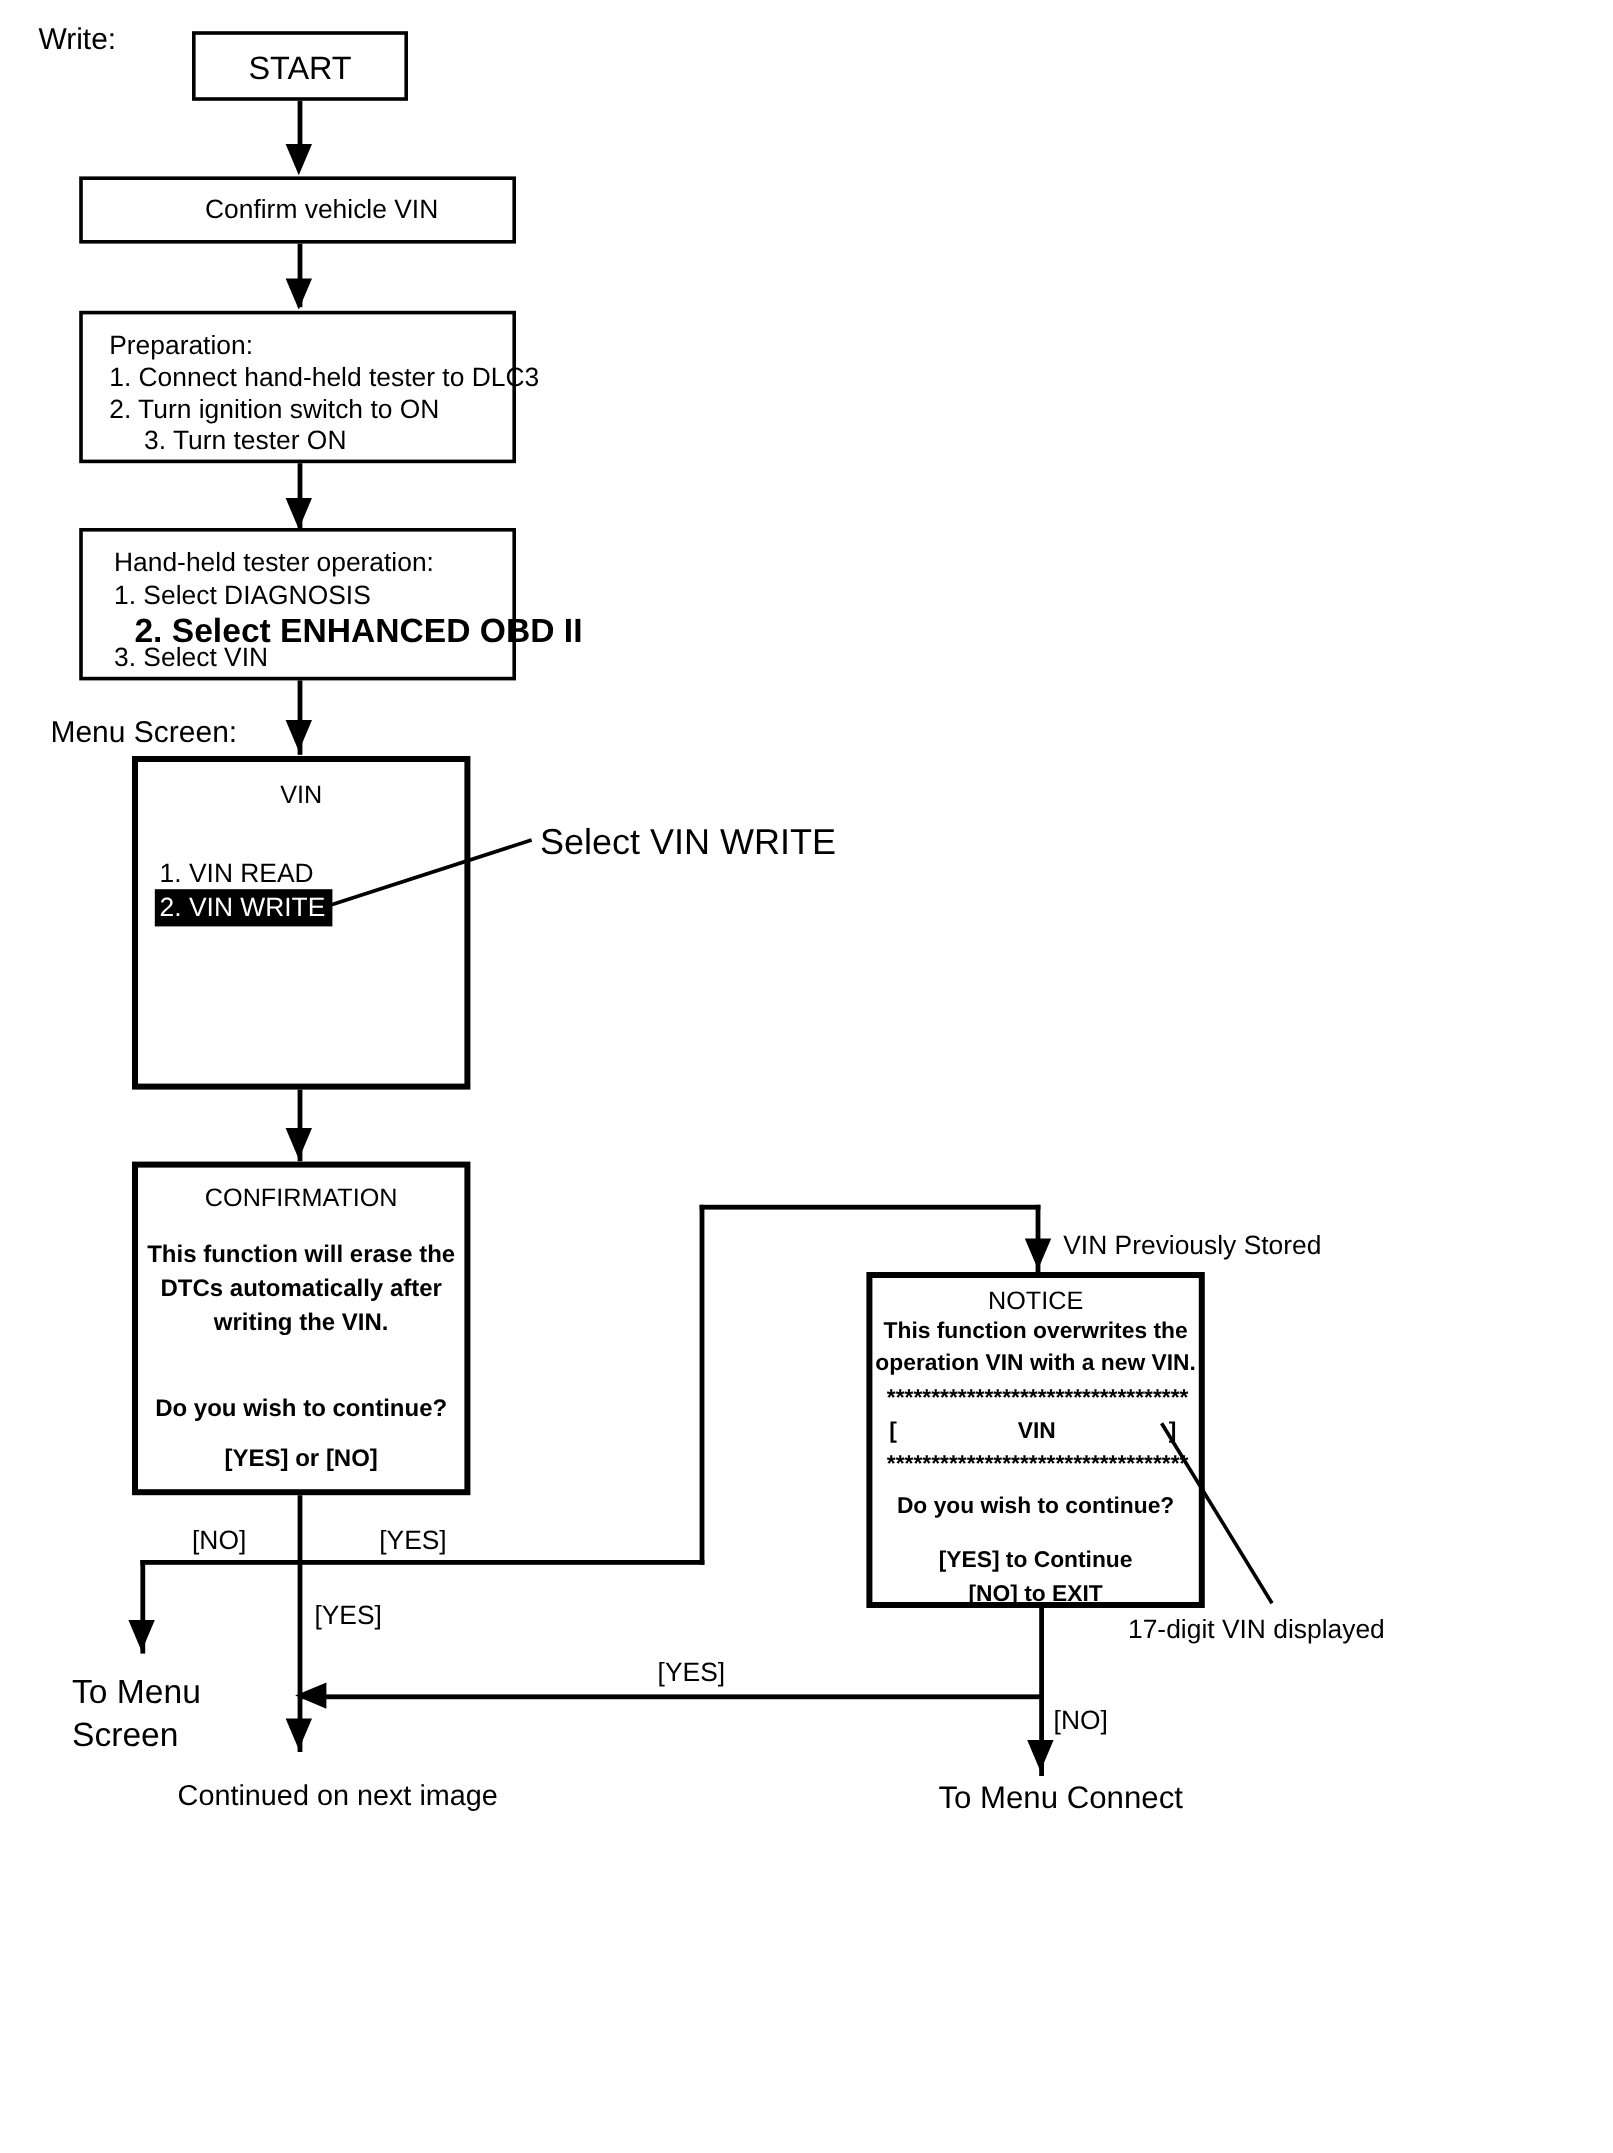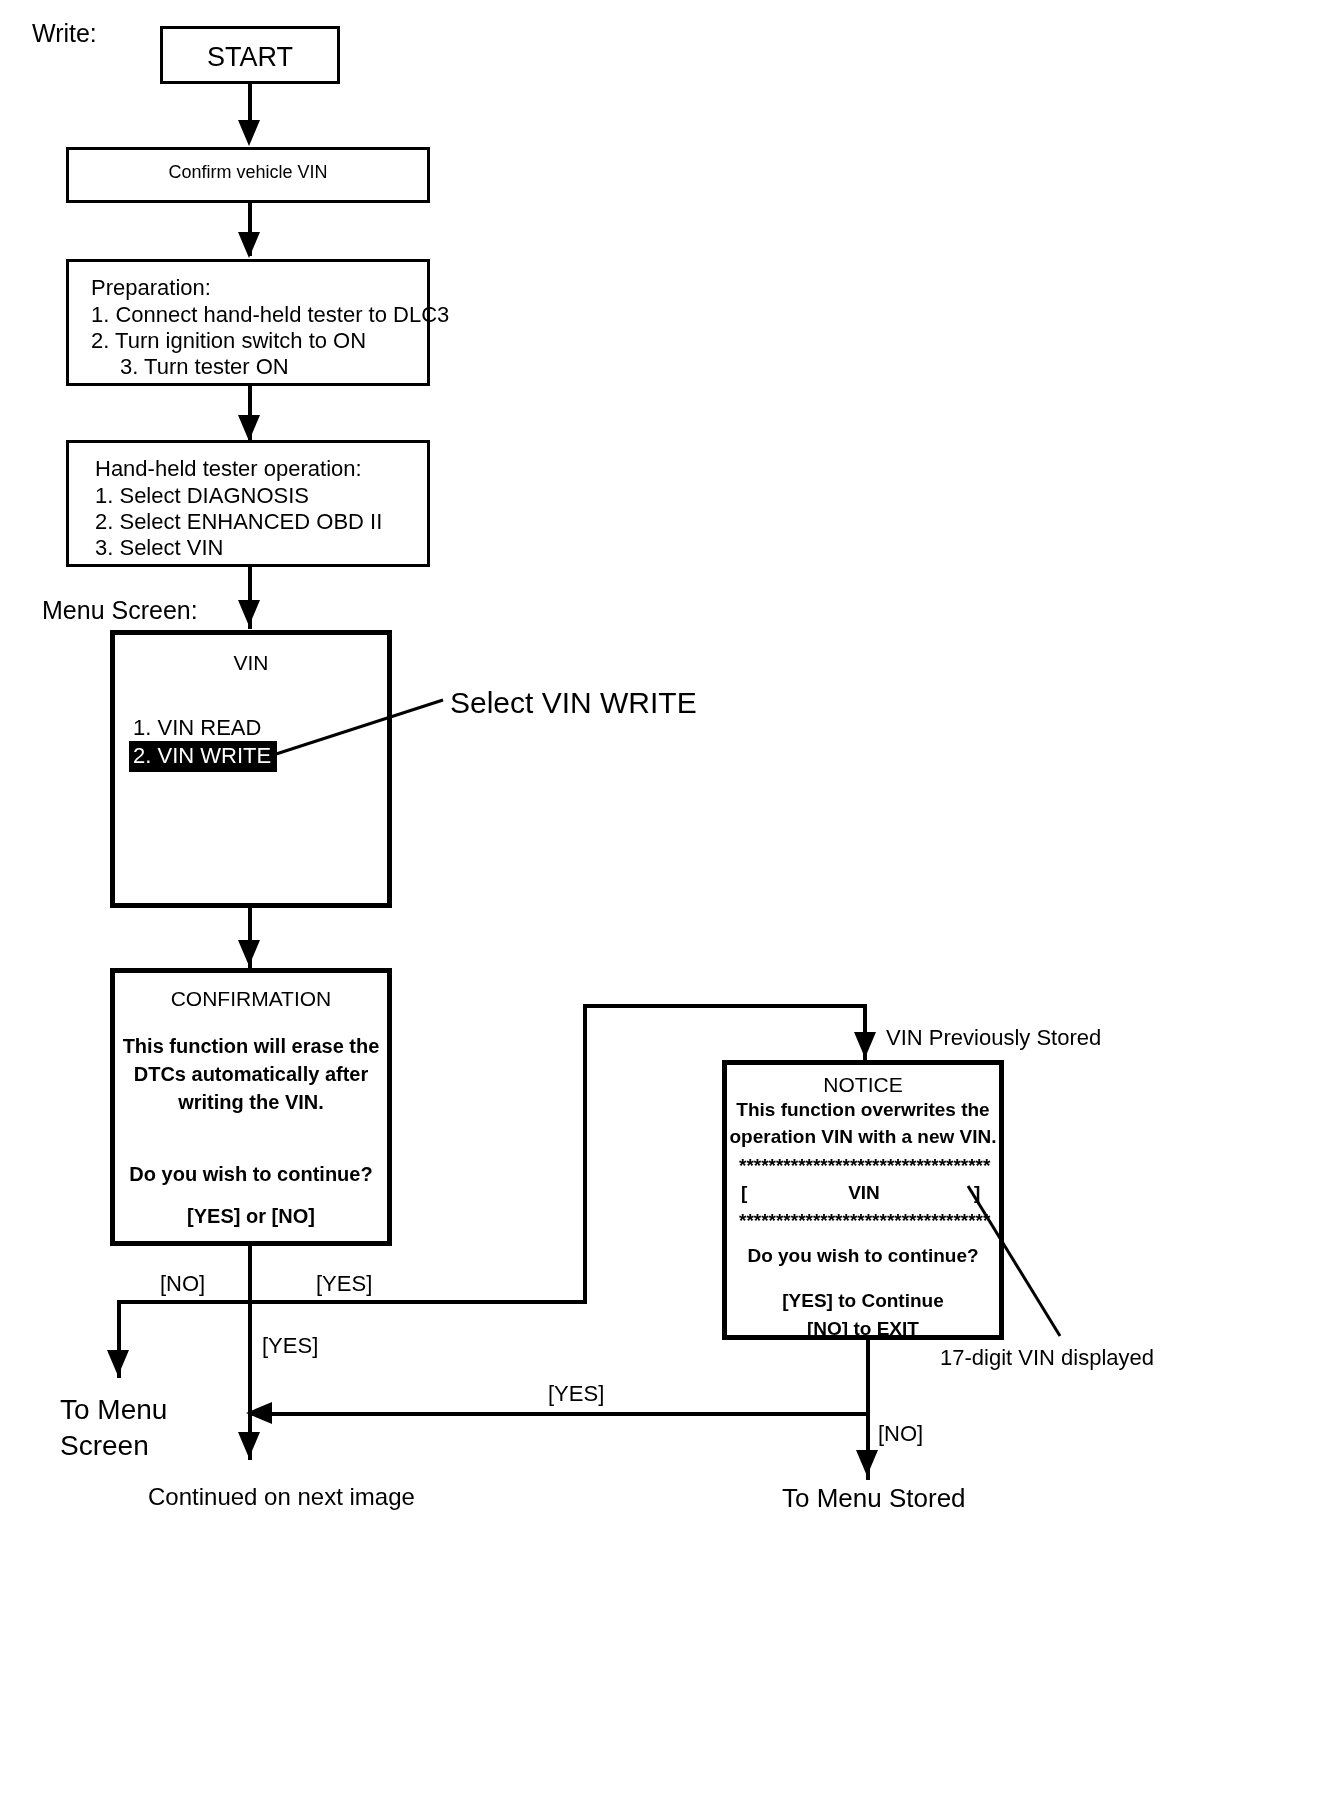--- a/index.html
+++ b/index.html
@@ -122,40 +122,40 @@
   <div class="lbl t-plain" style="left:42px; top:595px;">Menu Screen:</div>
 
   <div class="box" style="left:160px; top:26px; width:180px; height:58px;">
     <div class="lbl" style="left:0; top:12px; width:174px; text-align:center; font-size:27px;">START</div>
   </div>
 
   <div class="vline" style="left:248px; top:84px; height:50px;"></div>
   <div class="arrow-down" style="left:238px; top:120px;"></div>
 
   <div class="box" style="left:66px; top:147px; width:364px; height:56px;">
-    <div class="lbl t-plain" style="left:0; top:11px; width:358px; text-align:center; font-size:18px;">Confirm vehicle VIN</div>
+    <div class="lbl t-plain" style="left:0; top:11px; width:358px; text-align:center; font-size:22px;padding-left:20px;">Confirm vehicle VIN</div>
   </div>
 
   <div class="vline" style="left:248px; top:203px; height:53px;"></div>
   <div class="arrow-down" style="left:238px; top:232px;"></div>
 
   <div class="box" style="left:66px; top:259px; width:364px; height:127px;">
     <div class="lbl t-plain" style="left:22px; top:12px; font-size:22px;">Preparation:</div>
     <div class="lbl t-plain" style="left:22px; top:39px; font-size:22px;">1. Connect hand-held tester to DLC3</div>
     <div class="lbl t-plain" style="left:22px; top:65px; font-size:22px;">2. Turn ignition switch to ON</div>
     <div class="lbl t-plain" style="left:22px; top:91px; font-size:22px;margin-left:29px;">3. Turn tester ON</div>
   </div>
 
   <div class="vline" style="left:248px; top:386px; height:54px;"></div>
   <div class="arrow-down" style="left:238px; top:415px;"></div>
 
   <div class="box" style="left:66px; top:440px; width:364px; height:127px;">
     <div class="lbl t-plain" style="left:26px; top:12px; font-size:22px;">Hand-held tester operation:</div>
     <div class="lbl t-plain" style="left:26px; top:39px; font-size:22px;">1. Select DIAGNOSIS</div>
-    <div class="lbl t-plain" style="left:26px; top:65px; font-size:22px;">2. Select ENHANCED OBD II</div>
+    <div class="lbl t-plain" style="left:43px; top:65px; font-size:28px;font-weight:bold;">2. Select ENHANCED OBD II</div>
     <div class="lbl t-plain" style="left:26px; top:91px; font-size:22px;">3. Select VIN</div>
   </div>
 
   <div class="vline" style="left:248px; top:567px; height:62px;"></div>
   <div class="arrow-down" style="left:238px; top:600px;"></div>
 
   <div class="box box-thick" style="left:110px; top:630px; width:282px; height:278px;">
     <div class="screen-title" style="top:16px;">VIN</div>
     <div class="menu-item" style="left:18px; top:80px;">1. VIN READ</div>
     <div class="menu-item selected" style="left:14px; top:106px;">2. VIN WRITE</div>
@@ -220,21 +220,21 @@
 
   <div class="vline" style="left:866px; top:1340px; height:140px;"></div>
   <div class="arrow-down" style="left:856px; top:1450px;"></div>
   <div class="lbl t-plain" style="left:878px; top:1420px; font-size:22px;">[NO]</div>
 
   <div class="lbl" style="left:60px; top:1392px; font-size:28px;">To Menu</div>
   <div class="lbl" style="left:60px; top:1428px; font-size:28px;">Screen</div>
 
   <div class="lbl" style="left:148px; top:1482px; font-size:24px;">Continued on next image</div>
 
-  <div class="lbl" style="left:782px; top:1482px; font-size:26px;">To Menu Stored</div>
+  <div class="lbl" style="left:782px; top:1482px; font-size:26px;">To Menu Connect</div>
 
   <svg class="leaders">
 
     <line x1="273" y1="755" x2="443" y2="700" stroke="#000" stroke-width="3"></line>
 
     <line x1="968" y1="1186" x2="1060" y2="1336" stroke="#000" stroke-width="3"></line>
   </svg>
 
 </div>
 

